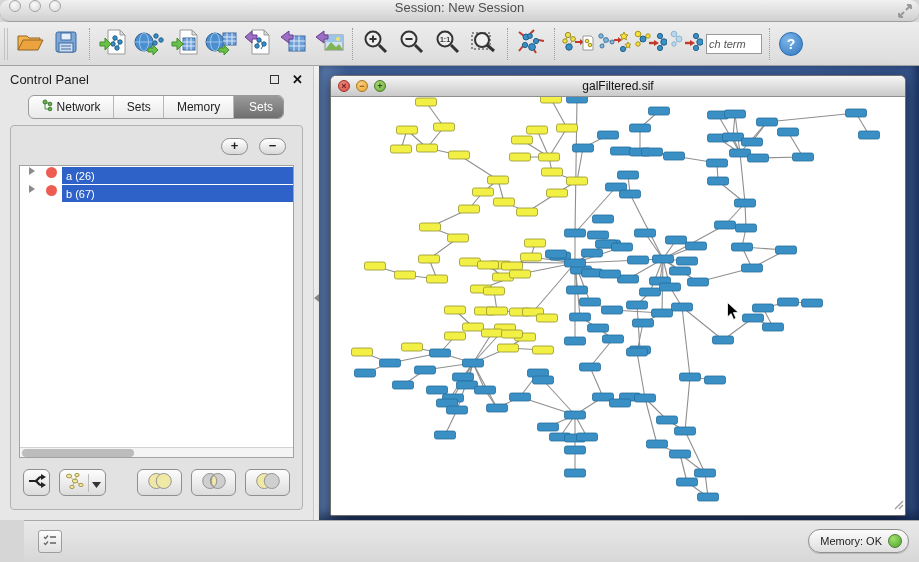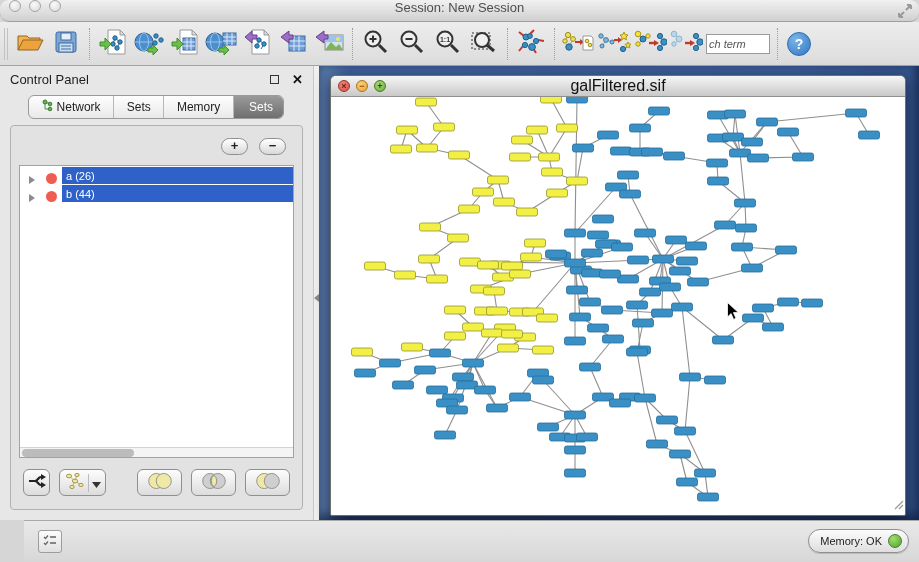--- a/index.html
+++ b/index.html
@@ -14,21 +14,21 @@
     background:radial-gradient(circle at 40% 35%, #fafafa, #d8d8d8); }
   .tb-title { position:absolute; left:0; right:0; text-align:center; font-size:13px; color:#4e4e4e; }
   .fs-icon { position:absolute; right:6px; top:3px; }
 
   
   .toolbar { height:44px; flex:0 0 44px; background:linear-gradient(#ededed,#dcdcdc);
     border-bottom:1px solid #a3a3a3; display:flex; align-items:center; padding:0 3px; }
   .grip { width:4px; height:32px; border-left:1px solid #c2c2c2; border-right:1px solid #c2c2c2; margin:0 4px 0 1px; }
   .tool { width:36px; height:36px; display:flex; align-items:center; justify-content:center; border-radius:4px; flex:0 0 auto; }
   .tsep { width:1px; height:32px; border-left:1px dotted #9c9c9c; margin:0 5px; flex:0 0 auto; }
-  .search-box { width:64px; height:20px; border:1px solid #9a9a9a; background:#fff; font-style:italic;
+  .search-box { width:56px; height:20px; border:1px solid #9a9a9a; background:#fff; font-style:italic;
     font-size:11px; color:#555; padding:0 2px; margin:0 2px; }
   .help-btn { width:24px; height:24px; border-radius:50%; border:1px solid #2a6cb0;
     background:radial-gradient(circle at 35% 30%, #7db5e8, #2f77c2); color:#fff; font-weight:bold;
     font-size:14px; display:flex; align-items:center; justify-content:center; margin:0 4px; }
 
   
   .main { flex:1 1 auto; display:flex; min-height:0; }
 
   
   .control-panel { width:313px; flex:0 0 313px; background:#e7e7e7; display:flex; flex-direction:column; }
@@ -42,21 +42,21 @@
     padding:0 10px; border-right:1px solid #b8b8b8; flex:1 1 auto; }
   .tab:last-child { border-right:none;justify-content:flex-end; }
   .tab.active { background:linear-gradient(#9a9a9a,#6f6f6f); color:#fff; }
   .cp-box { flex:1; margin:4px 10px 10px 10px; border:1px solid #b1b1b1; border-radius:4px;
     background:#e2e2e2; display:flex; flex-direction:column; min-height:0; }
   .pm-row { display:flex; justify-content:flex-end; gap:11px; padding:12px 16px 8px; }
   .pm-btn { width:27px; height:17px; border:1px solid #8f8f8f; border-radius:9px;
     background:linear-gradient(#ffffff,#d9d9d9); font-weight:bold; font-size:13px; line-height:14px;
     text-align:center; color:#222; }
   .set-list { flex:1; background:#fff; border:1px solid #a2a2a2; margin:2px 8px 0 8px; position:relative; overflow:hidden; }
-  .set-row { height:17px; display:flex; align-items:flex-end; font-size:11px; margin-top:1px; }
+  .set-row { height:17px; display:flex; align-items:flex-start; font-size:11px; margin-top:1px; }
   .tri { width:0; height:0; border-left:6px solid #8b8b8b; border-top:4px solid transparent;
     border-bottom:4px solid transparent; margin-left:9px; flex:0 0 auto; }
   .dot { width:11px; height:11px; border-radius:50%; margin-left:11px; flex:0 0 auto; }
   .set-label { flex:1; color:#fff; height:17px; display:flex; align-items:center; padding-left:4px; margin-left:5px; }
   .hscroll { position:absolute; bottom:0; left:0; right:0; height:10px; background:#f4f4f4; border-top:1px solid #d2d2d2; }
   .hthumb { width:112px; height:8px; background:#bcbcbc; border-radius:4px; margin:1px 0 0 2px; }
   .btn-row { display:flex; align-items:center; padding:11px 12px 13px 12px; gap:9px; }
   .cpbtn { height:27px; border:1px solid #8f8f8f; border-radius:6px; background:linear-gradient(#fdfdfd,#dcdcdc);
     display:flex; align-items:center; justify-content:center; }
   .split-btn { width:32px; }
@@ -78,21 +78,21 @@
     border:1px solid #6f6f6f; border-radius:6px 6px 2px 2px; background:#fff;
     box-shadow:0 4px 16px rgba(0,0,10,.55); display:flex; flex-direction:column; }
   .net-titlebar { height:21px; flex:0 0 21px; background:linear-gradient(#f6f6f6,#c9c9c9);
     border-bottom:1px solid #8f8f8f; border-radius:5px 5px 0 0; display:flex; align-items:center; position:relative; }
   .nlights { display:flex; gap:6px; margin-left:7px; z-index:2; }
   .nlight { width:12px; height:12px; border-radius:50%; font-size:9px; font-weight:bold; line-height:11px;
     text-align:center; }
   .nl-close { background:radial-gradient(circle at 38% 32%, #ef8a80, #d84b3e); border:1px solid #9c352c; color:#6b1410; }
   .nl-min { background:radial-gradient(circle at 38% 32%, #f9cf7c, #eda335); border:1px solid #aa741c; color:#7a4d08; }
   .nl-max { background:radial-gradient(circle at 38% 32%, #a8d87b, #6cae3c); border:1px solid #4d7a24; color:#2c4d0f; }
-  .net-title { position:absolute; left:0; right:0; text-align:center; font-size:16px; color:#111; }
+  .net-title { position:absolute; left:0; right:0; text-align:center; font-size:12px; color:#111; }
   .net-canvas { flex:1; position:relative; overflow:hidden; background:#fff; border-radius:0 0 2px 2px; }
   .net-canvas svg.graph { position:absolute; left:0; top:0; }
   .cursor { position:absolute; z-index:3; }
   .resize-grip { position:absolute; right:1px; bottom:1px; }
 
   
   .statusbar { height:42px; flex:0 0 42px; background:linear-gradient(#e9e9e9,#d7d7d7);
     border-top:1px solid #a8a8a8; position:relative;margin-left:24px; }
   .status-left-btn { position:absolute; left:14px; top:9px; width:24px; height:23px; border:1px solid #9d9d9d;
     border-radius:3px; background:linear-gradient(#fdfdfd,#e0e0e0); display:flex; align-items:center; justify-content:center; }
@@ -443,21 +443,21 @@
 
       <div class="set-list">
         <div class="set-row">
           <span class="tri"></span>
           <span class="dot" style="background: rgb(238, 93, 82);"></span>
           <span class="set-label" style="background: rgb(46, 98, 201);">a (26)</span>
         </div>
         <div class="set-row">
           <span class="tri"></span>
           <span class="dot" style="background: rgb(238, 93, 82);"></span>
-          <span class="set-label" style="background: rgb(46, 98, 201);">b (44)</span>
+          <span class="set-label" style="background: rgb(46, 98, 201);">b (67)</span>
         </div>
         <div class="hscroll">
           <div class="hthumb"></div>
         </div>
       </div>
 
       <div class="btn-row">
         <div class="cpbtn split-btn">
           <span>
             <svg width="20" height="18" viewBox="0 0 20 18">

